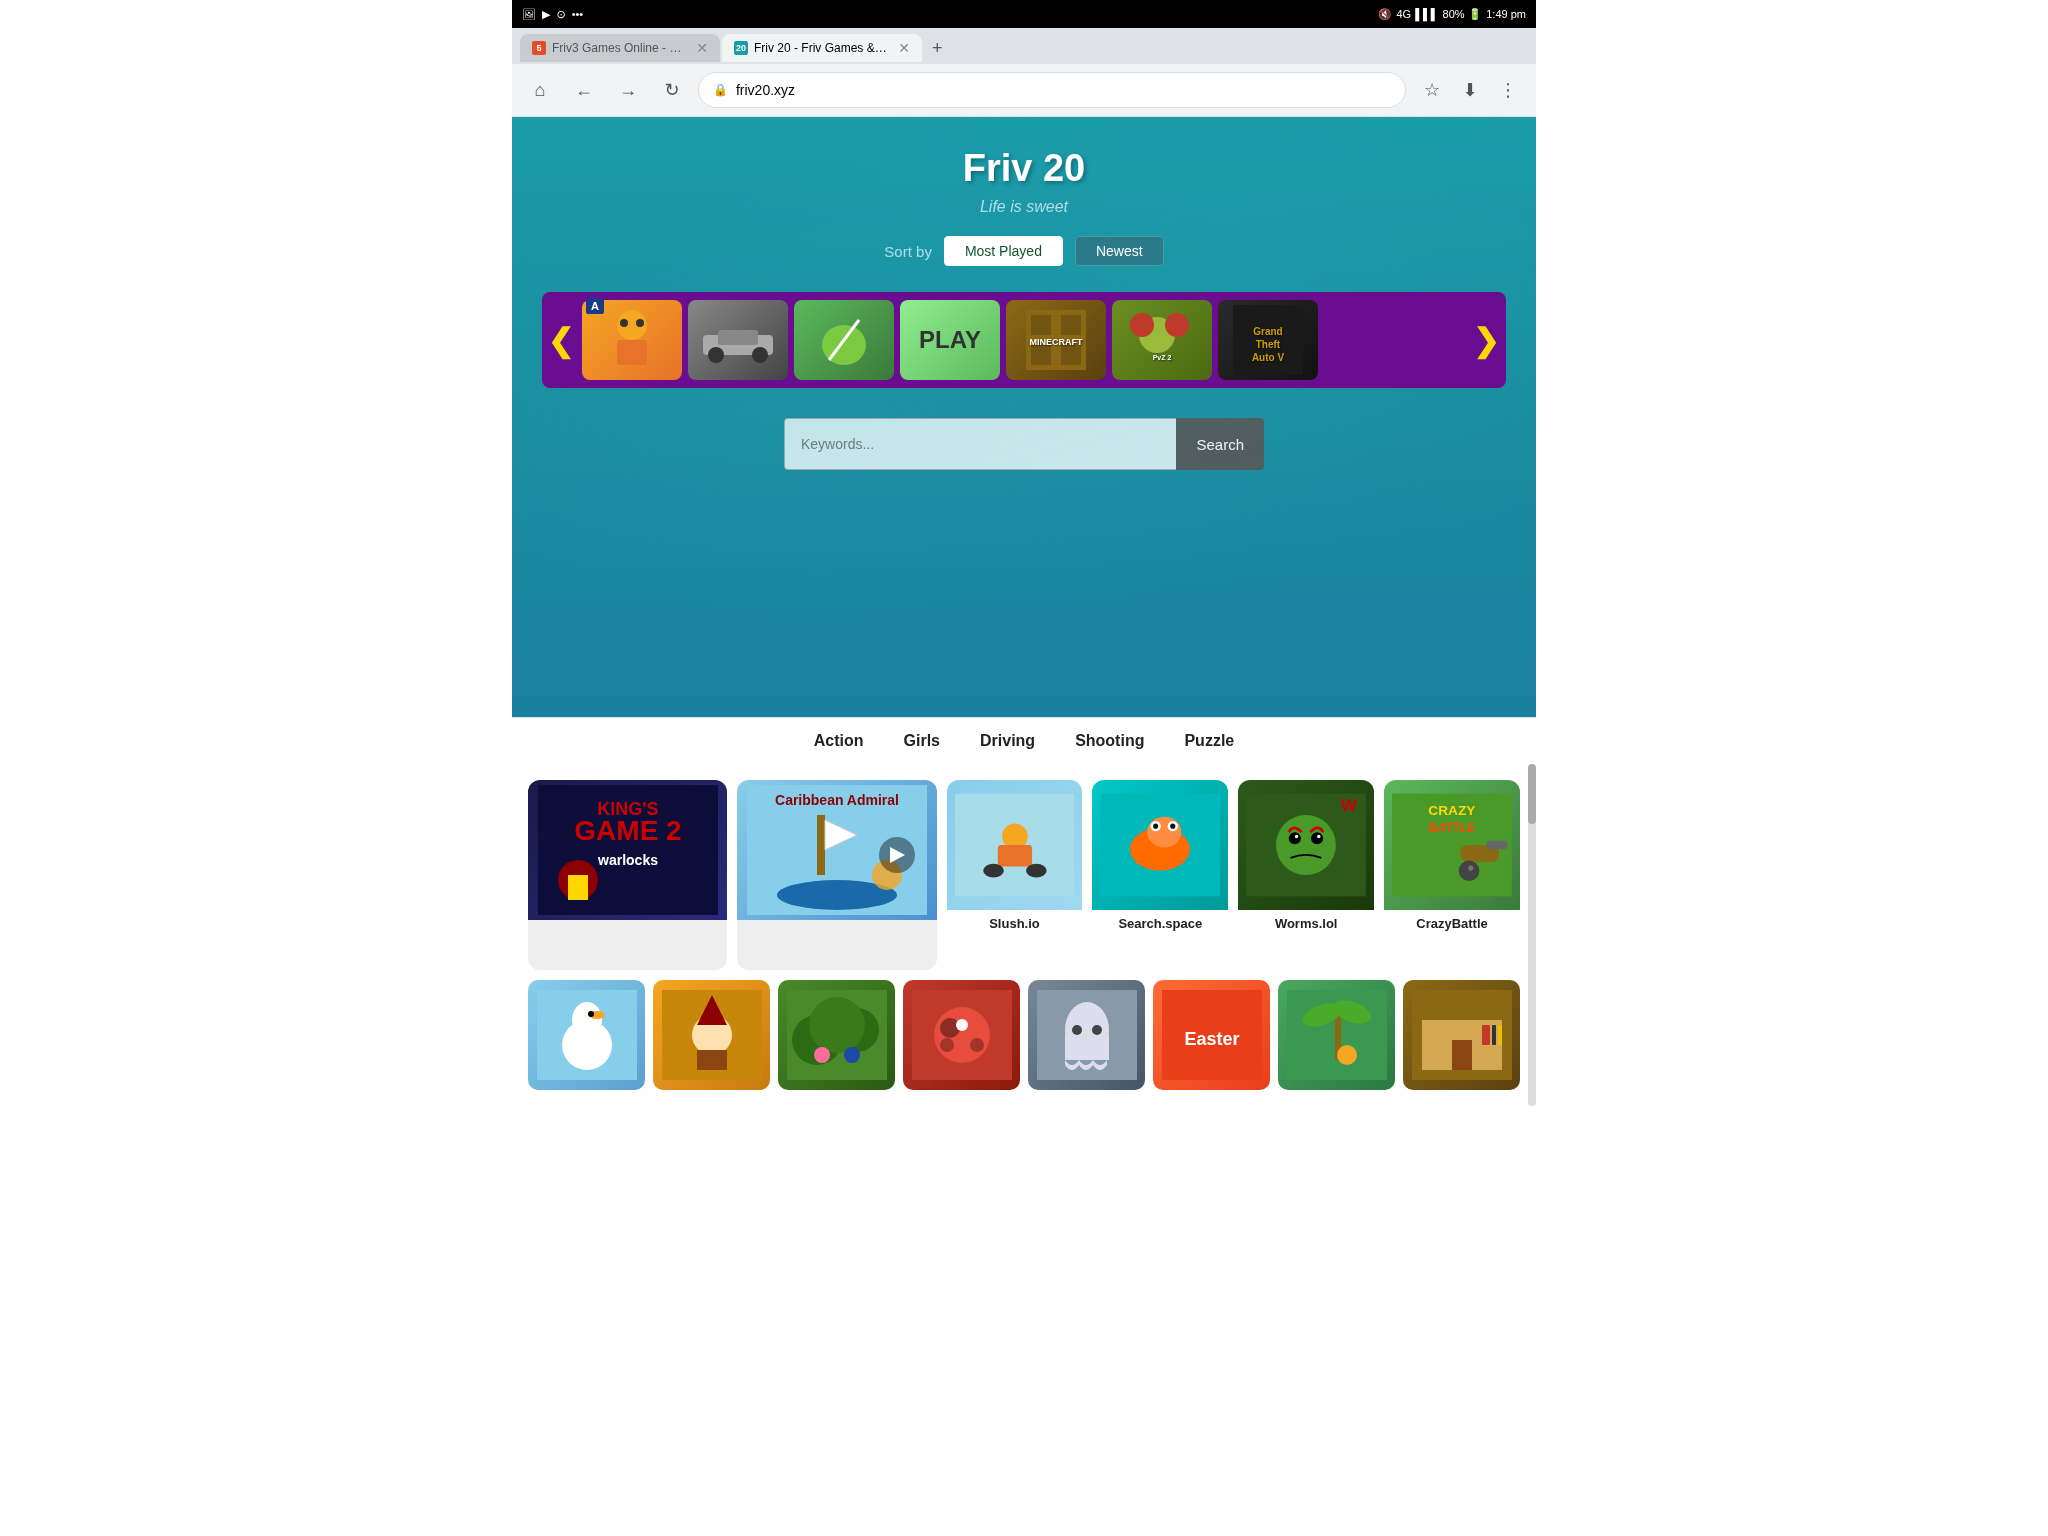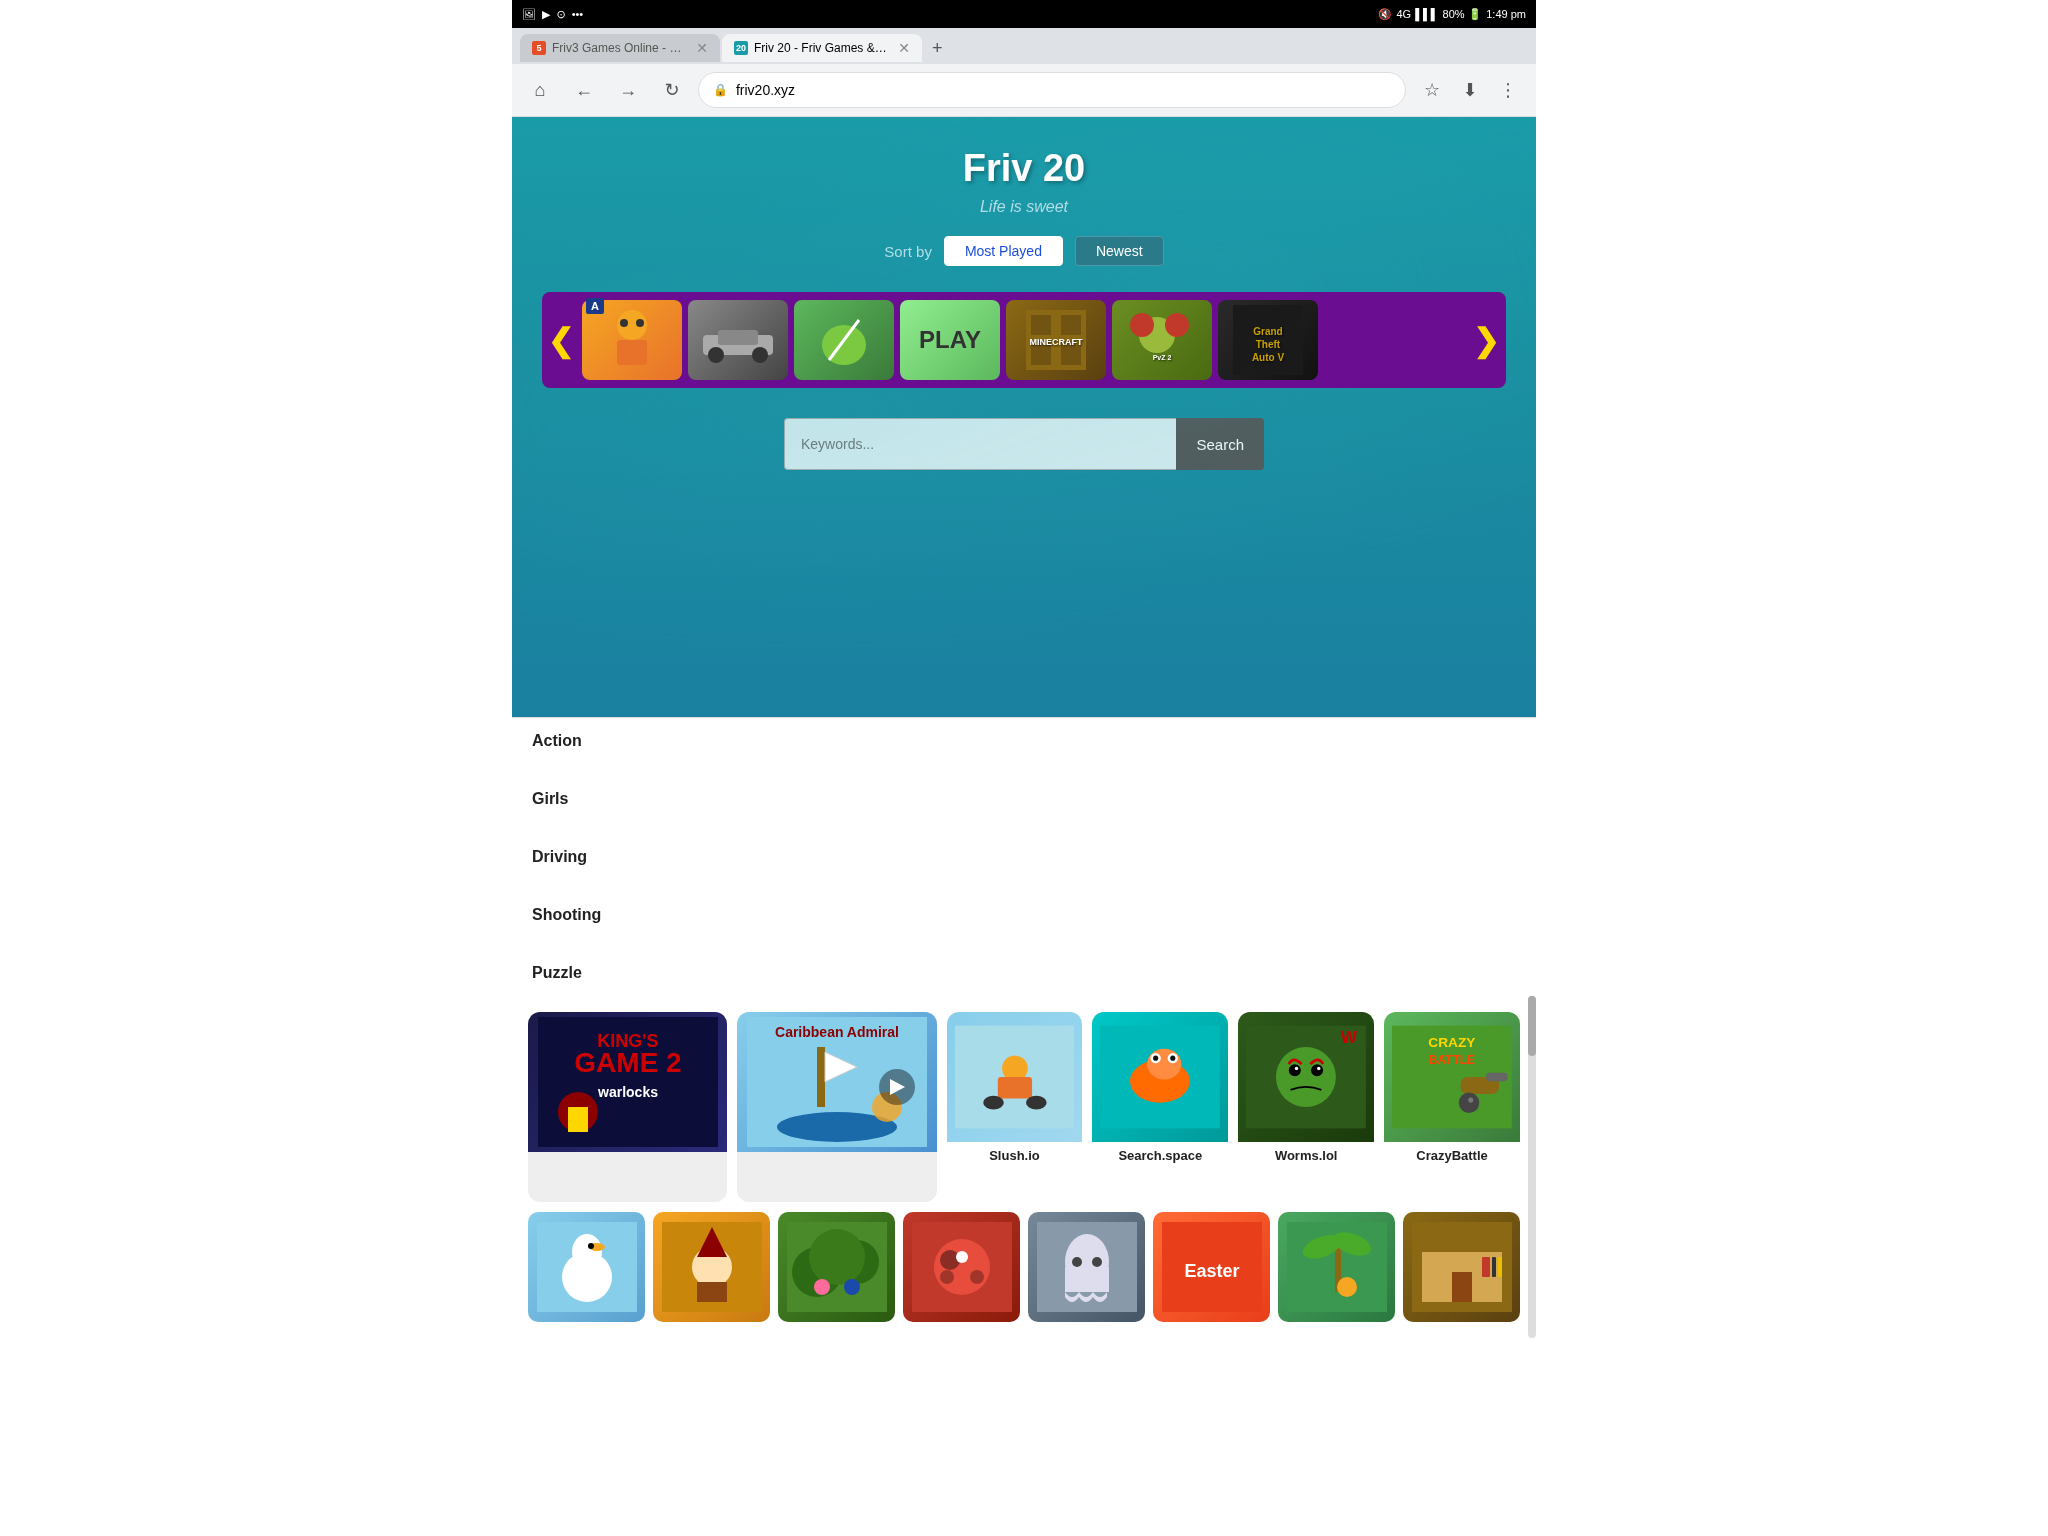--- a/index.html
+++ b/index.html
@@ -127,21 +127,21 @@
       font-size: 15px;
       color: #b0dde6;
     }
     .sort-btn {
       padding: 6px 20px;
       border-radius: 4px;
       font-size: 14px;
       cursor: pointer;
       border: 1px solid #ccc;
     }
-    .sort-btn.active { background: #fff; color: #1d4ed8; border-color: #fff; padding-left: 20px; }
+    .sort-btn.active { background: #fff; color: #14532d; border-color: #fff; padding-left: 20px; }
     .sort-btn.inactive { background: #2a7a8a; color: #fff; border-color: #4a9aaa; }
 
     
     .carousel-wrapper {
       margin: 0 30px 20px;
       background: #6a0d91;
       border-radius: 8px;
       padding: 8px 40px;
       position: relative;
       display: flex;
@@ -235,21 +235,20 @@
     }
 
     
     .categories-bar {
       background: #fff;
       border-top: 1px solid #ddd;
       padding: 14px 20px;
       display: flex;
       justify-content: center;
       gap: 40px;
-      flex-direction: column;
     }
     .category-link {
       font-size: 16px;
       font-weight: bold;
       color: #222;
       cursor: pointer;
       text-decoration: none;
     }
 
     

